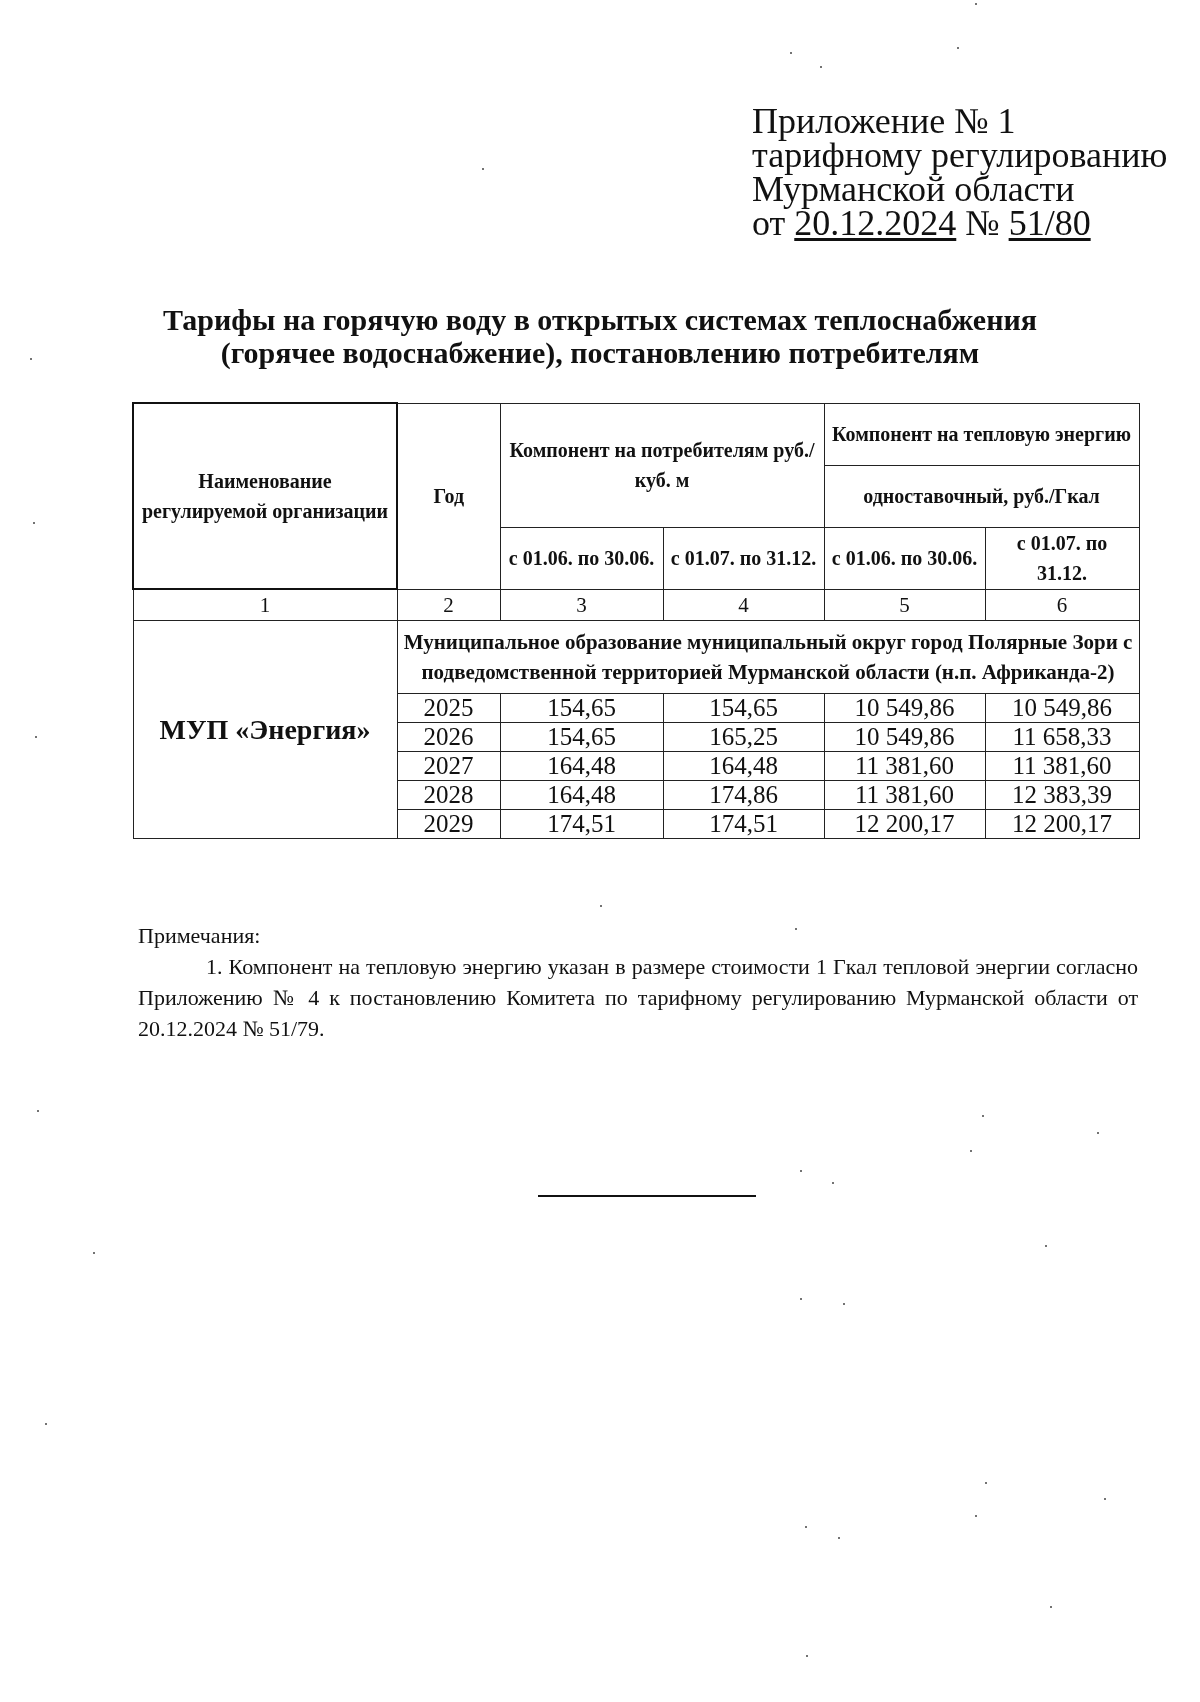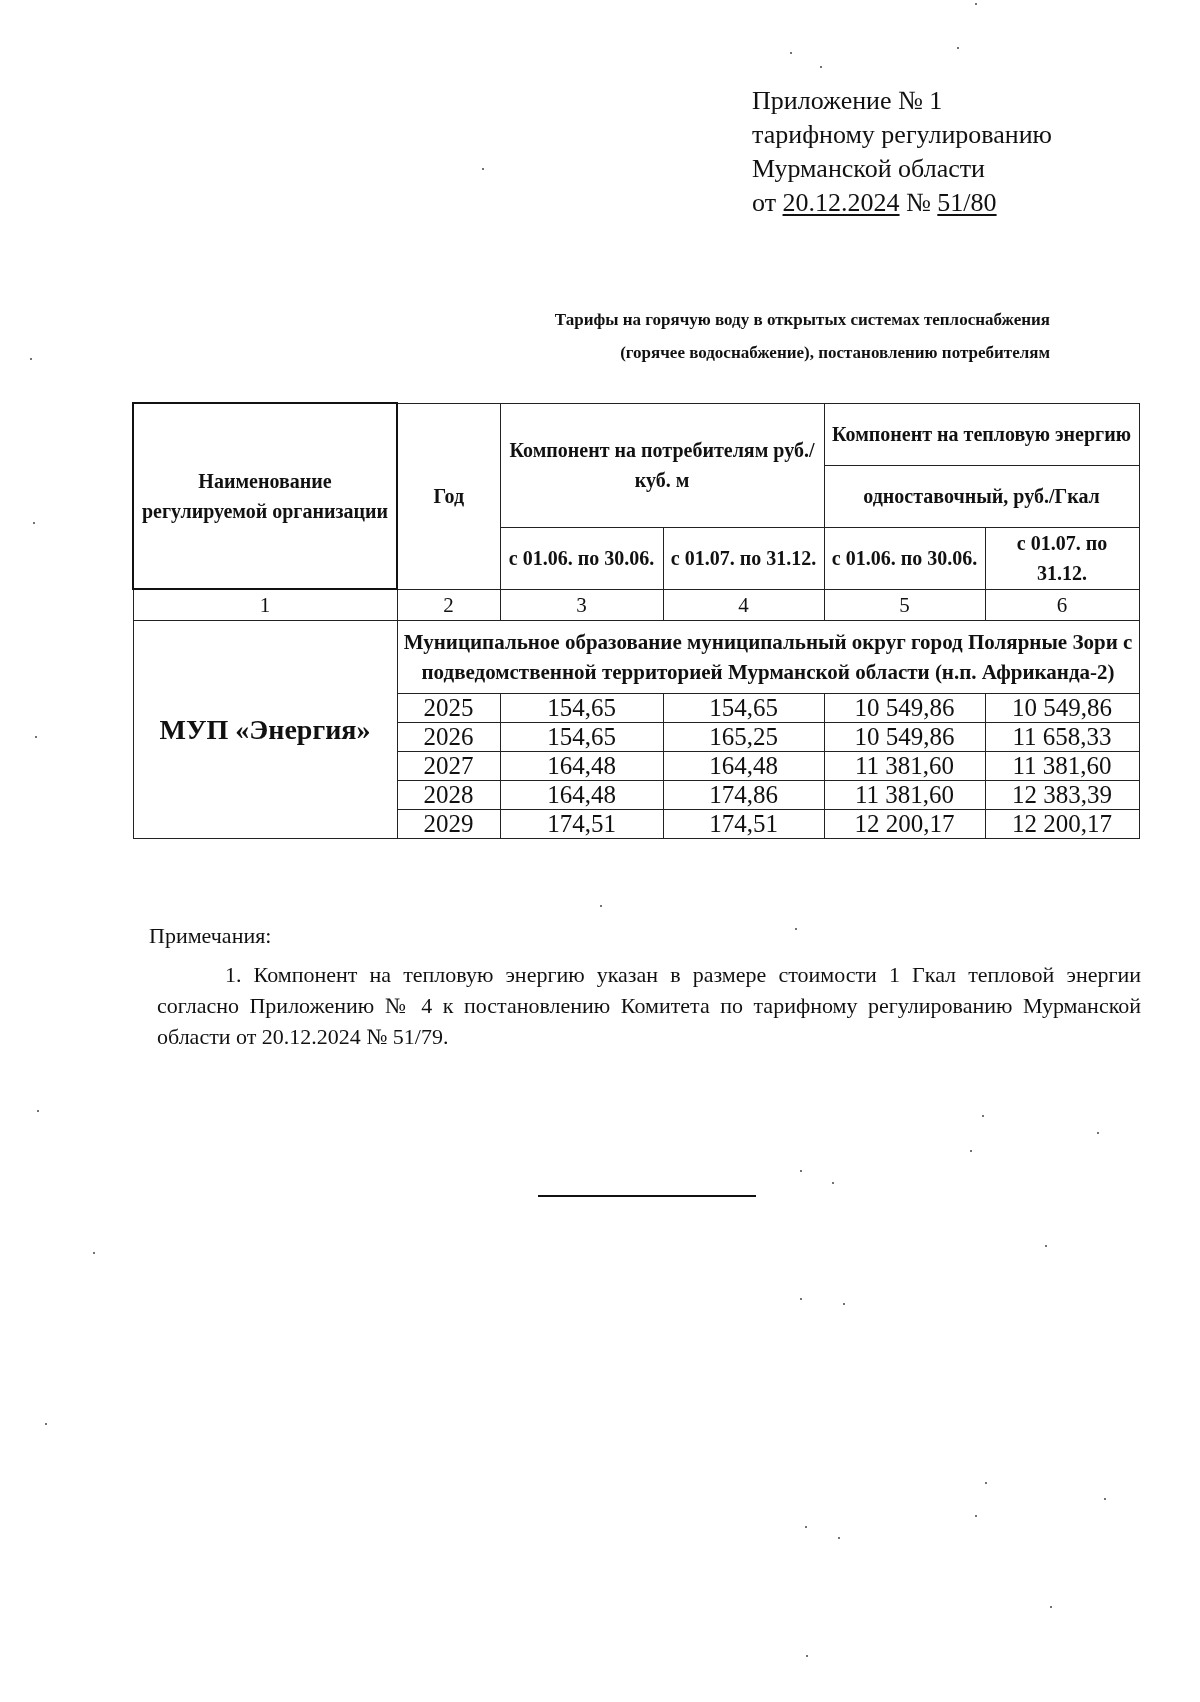--- a/index.html
+++ b/index.html
@@ -1,35 +1,35 @@
 <!DOCTYPE html>
 <html><head>
   <meta charset="utf-8">
   <style>
     html, body { margin: 0; padding: 0; background: #ffffff; }
     body { width: 1200px; height: 1702px; position: relative; overflow: hidden;
       font-family: "Liberation Serif", "DejaVu Serif", serif; color: #111; }
-    .appendix { position: absolute; left: 752px; top: 84px; font-size: 26px; line-height: 34px; }
+    .appendix { position: absolute; left: 752px; top: 104px; font-size: 36px; line-height: 34px; }
     .appendix .line { display: block; white-space: nowrap; }
     .appendix u { text-decoration: underline; text-underline-offset: 3px; }
-    .title { position: absolute; left: 150px; width: 900px; top: 303px; text-align: right;
-      font-weight: bold; font-size: 17px; line-height: 33px; }
+    .title { position: absolute; left: 150px; width: 900px; top: 303px; text-align: center;
+      font-weight: bold; font-size: 30px; line-height: 33px; }
     table.tariffs { position: absolute; left: 132px; top: 402px; width: 1006px;
       border-collapse: collapse; table-layout: fixed; }
     table.tariffs td, table.tariffs th { border: 1.5px solid #222; padding: 0 4px;
       text-align: center; vertical-align: middle; }
     table.tariffs th { font-weight: bold; font-size: 20px; line-height: 30px; }
     table.tariffs td.num { font-size: 25px; line-height: 28px; height: 28px; }
     table.tariffs td.idx { font-size: 21px; line-height: 30px; height: 30px; }
     table.tariffs td.org { font-weight: bold; font-size: 28px; }
     table.tariffs td.muni { font-weight: bold; font-size: 21px; line-height: 30px; padding: 6px 4px; }
     .outer { border: 2px solid #111 !important; }
-    .notes { position: absolute; left: 149px; width: 1000px; top: 920px; font-size: 22px; line-height: 31px; }
+    .notes { position: absolute; left: 138px; width: 1000px; top: 920px; font-size: 22px; line-height: 31px; }
     .notes .heading { display: block; }
-    .notes p { margin: 8px; text-indent: 68px; text-align: justify; }
+    .notes p { margin: 0; text-indent: 68px; text-align: justify; }
     .separator { position: absolute; left: 538px; top: 1195px; width: 218px; height: 0; border-top: 2px solid #111; }
     .speck { position: absolute; width: 2px; height: 2px; background: #444; border-radius: 1px; }
   </style>
 </head>
 <body>
 
 <div class="appendix">
   <span class="line">Приложение № 1</span>
   <span class="line">тарифному регулированию</span>
   <span class="line">Мурманской области</span>

